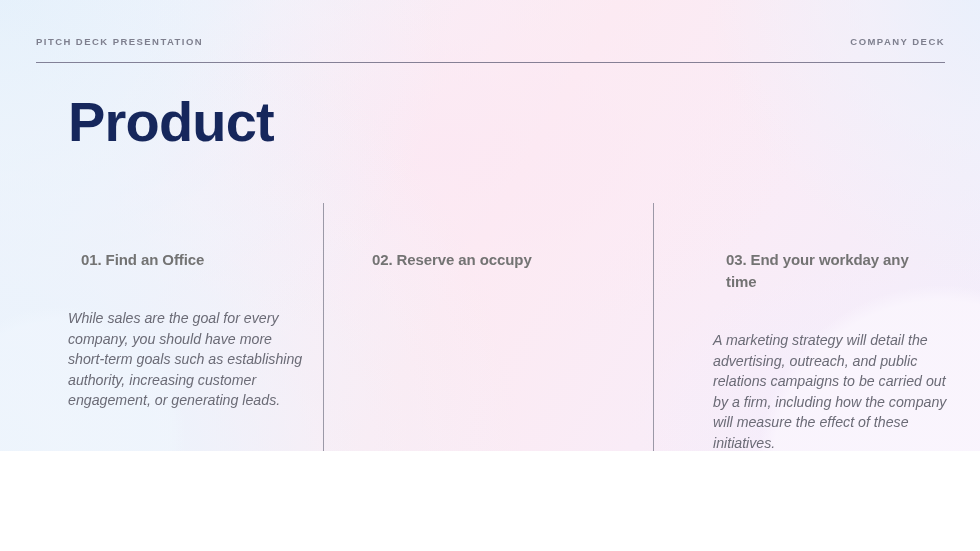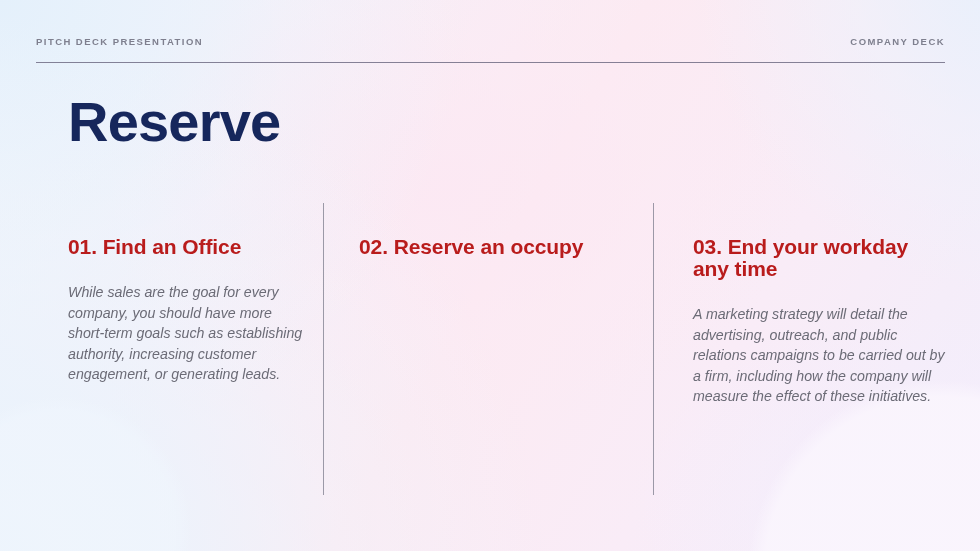--- a/index.html
+++ b/index.html
@@ -9,21 +9,21 @@
     background: #ffffff;
   }
   body {
     font-family: "Liberation Sans", sans-serif;
     -webkit-font-smoothing: antialiased;
   }
 
   .slide {
     position: relative;
     width: 980px;
-    height: 551px;
+    height: 451px;
     overflow: hidden;
     background: #fbeef5;
   }
 
   
   .bg-layer {
     position: absolute;
     inset: 0;
     pointer-events: none;
   }
@@ -144,39 +144,39 @@
     width: 880px;
     height: 292px;
     display: flex;
   }
   .col {
     position: relative;
     box-sizing: border-box;
   }
   .col-1 { width: 255px; padding-right: 20px; }
   .col-2 { width: 330px; padding-left: 36px; padding-right: 20px; }
-  .col-3 { width: 295px; padding-left: 40px; }
+  .col-3 { width: 295px; padding-left: 60px; }
 
   .divider {
     position: absolute;
     left: 0;
     top: 0;
     width: 1px;
     height: 292px;
     background: #8b8a99;
     opacity: 0.85;
   }
 
   .col-head {
-    font-size: 21px;
+    font-size: 15px;
     font-weight: 700;
-    color: #b91c1c;
+    color: #737373;
     line-height: 22px;
     letter-spacing: -0.1px;
-    margin: 0;
+    margin: 13px;
     padding-top: 33px;
   }
   .col-body {
     font-size: 14.2px;
     font-weight: 400;
     color: #6b6b76;
     line-height: 20.5px;
     margin: 0;
     padding-top: 24px;
     font-style: italic;
@@ -199,21 +199,21 @@
   <div class="bg-layer bg-circle-bl"></div>
 
   <div class="content">
 
     <div class="header">
       <div class="header-label">PITCH DECK PRESENTATION</div>
       <div class="header-label">COMPANY DECK</div>
     </div>
     <div class="header-rule"></div>
 
-    <h1 class="title">Reserve</h1>
+    <h1 class="title">Product</h1>
 
     <div class="columns">
 
       <div class="col col-1">
         <h2 class="col-head">01. Find an Office</h2>
         <p class="col-body">While sales are the goal for every company, you should have more short-term goals such as establishing authority, increasing customer engagement, or generating leads.</p>
       </div>
 
       <div class="col col-2">
         <div class="divider"></div>

